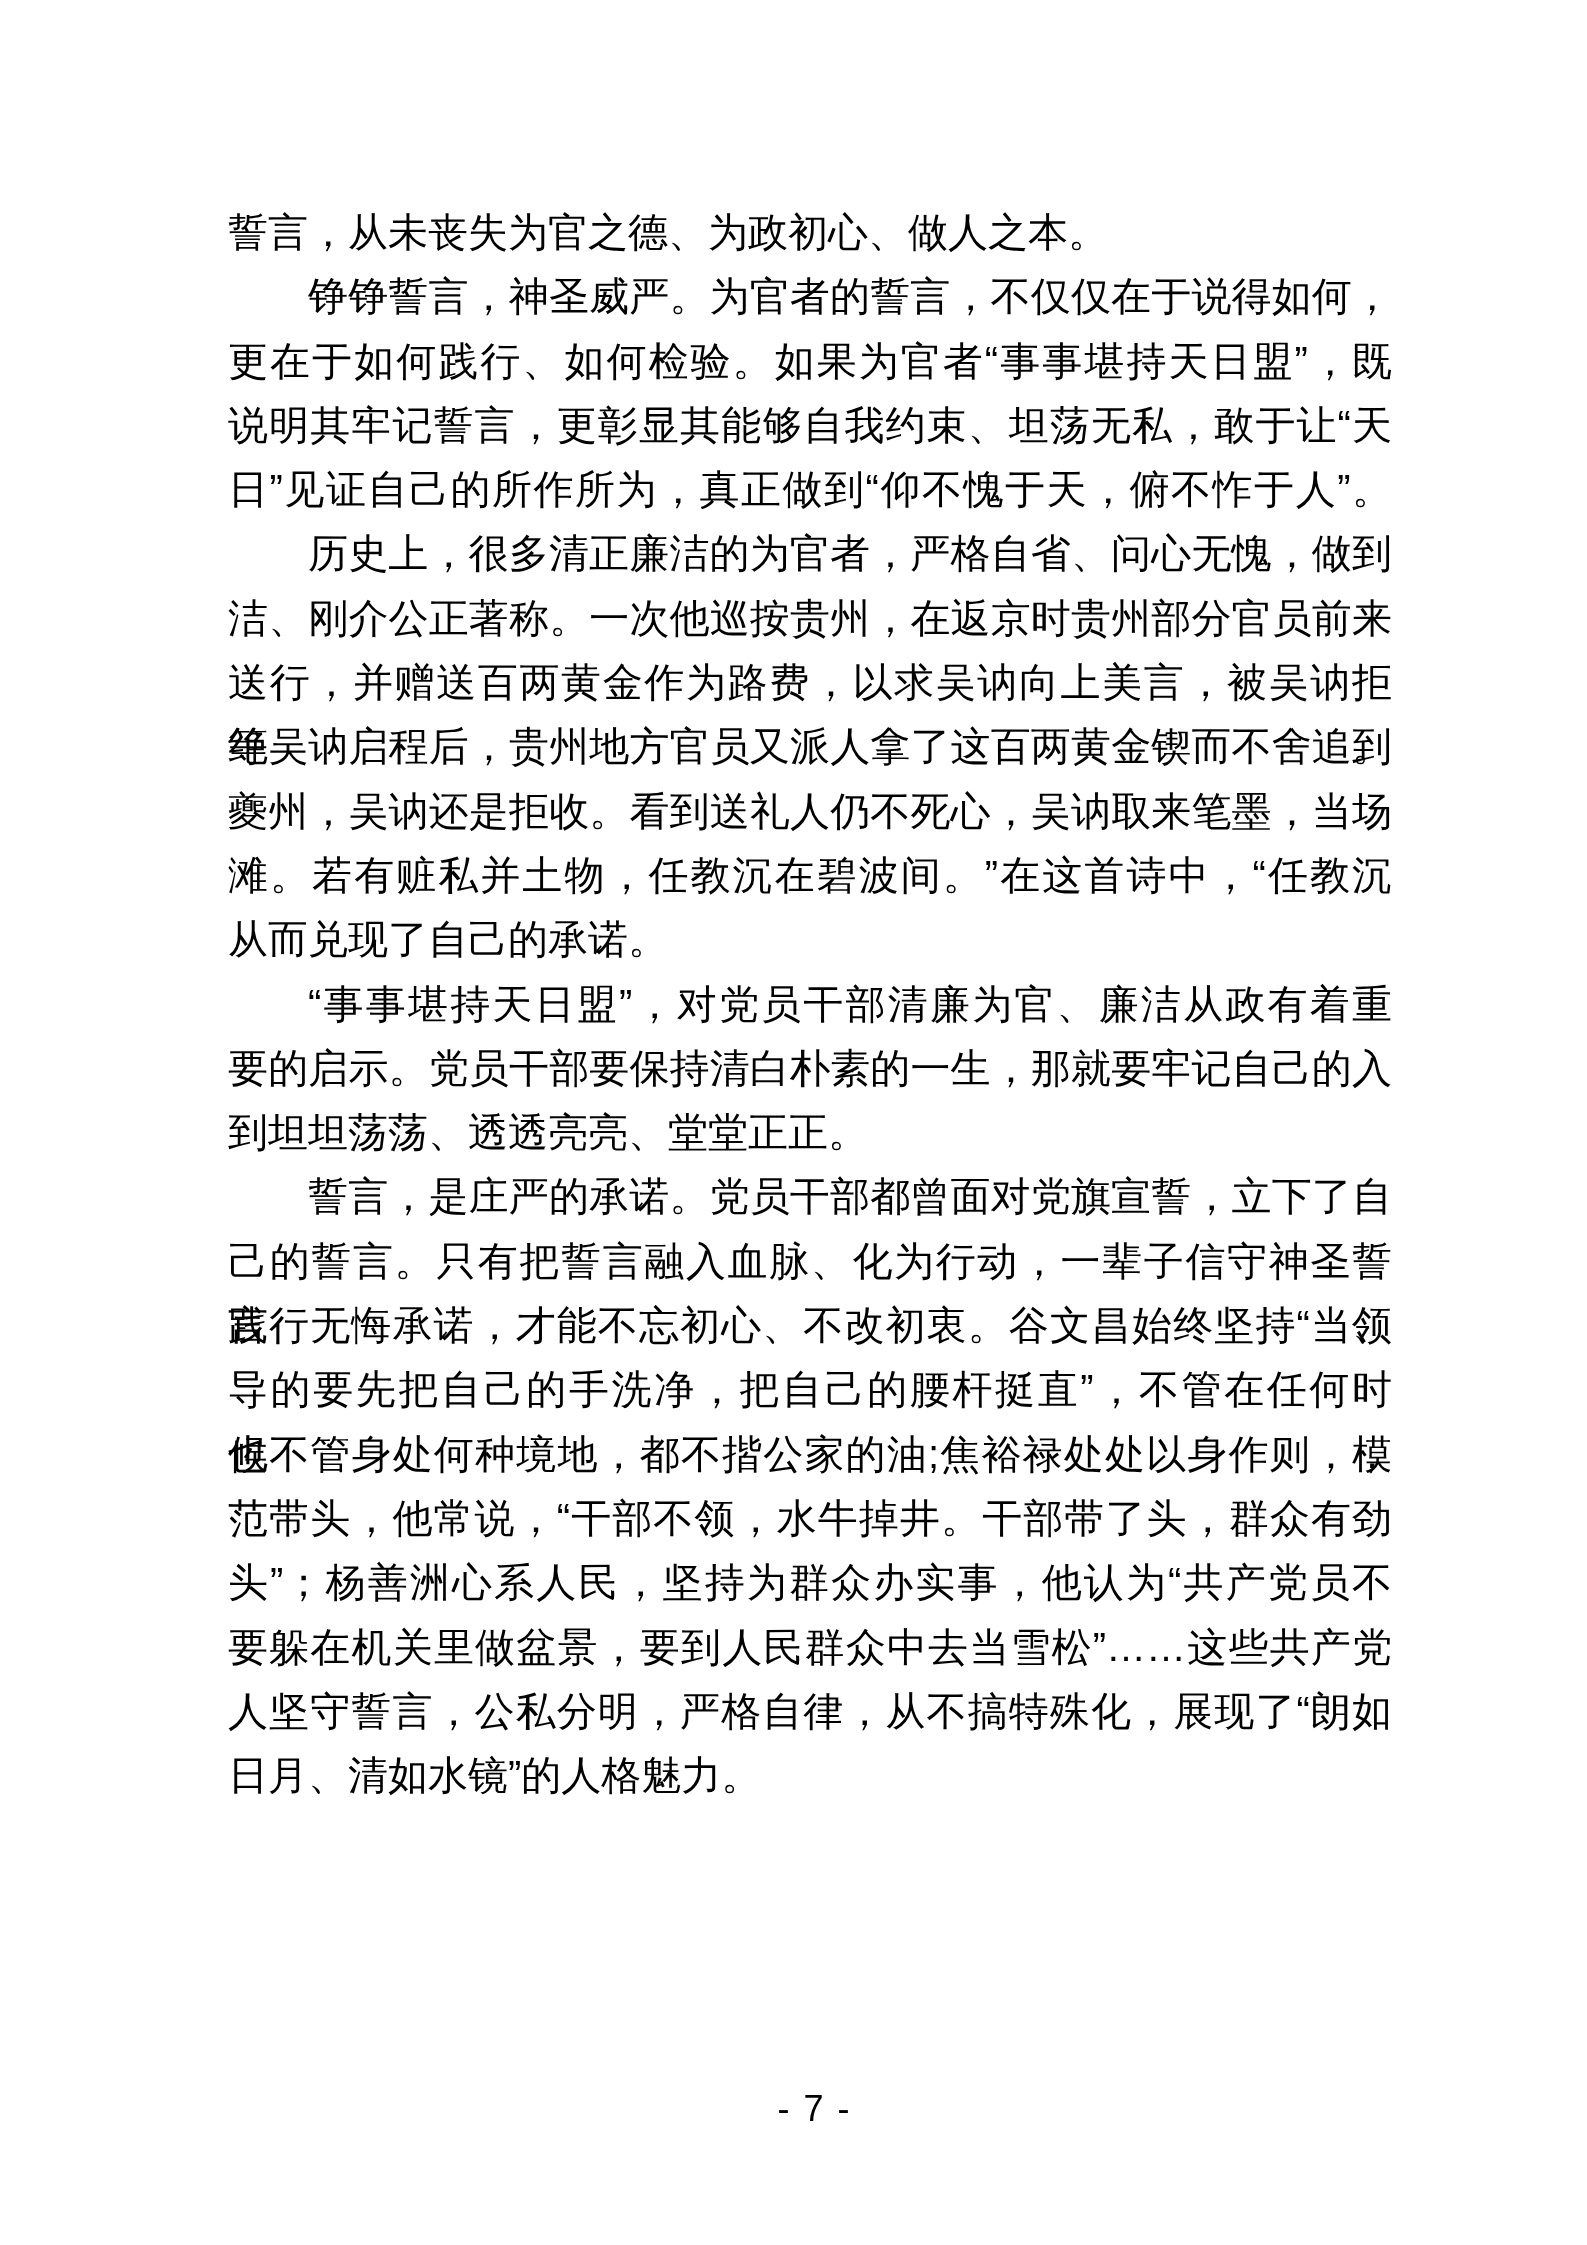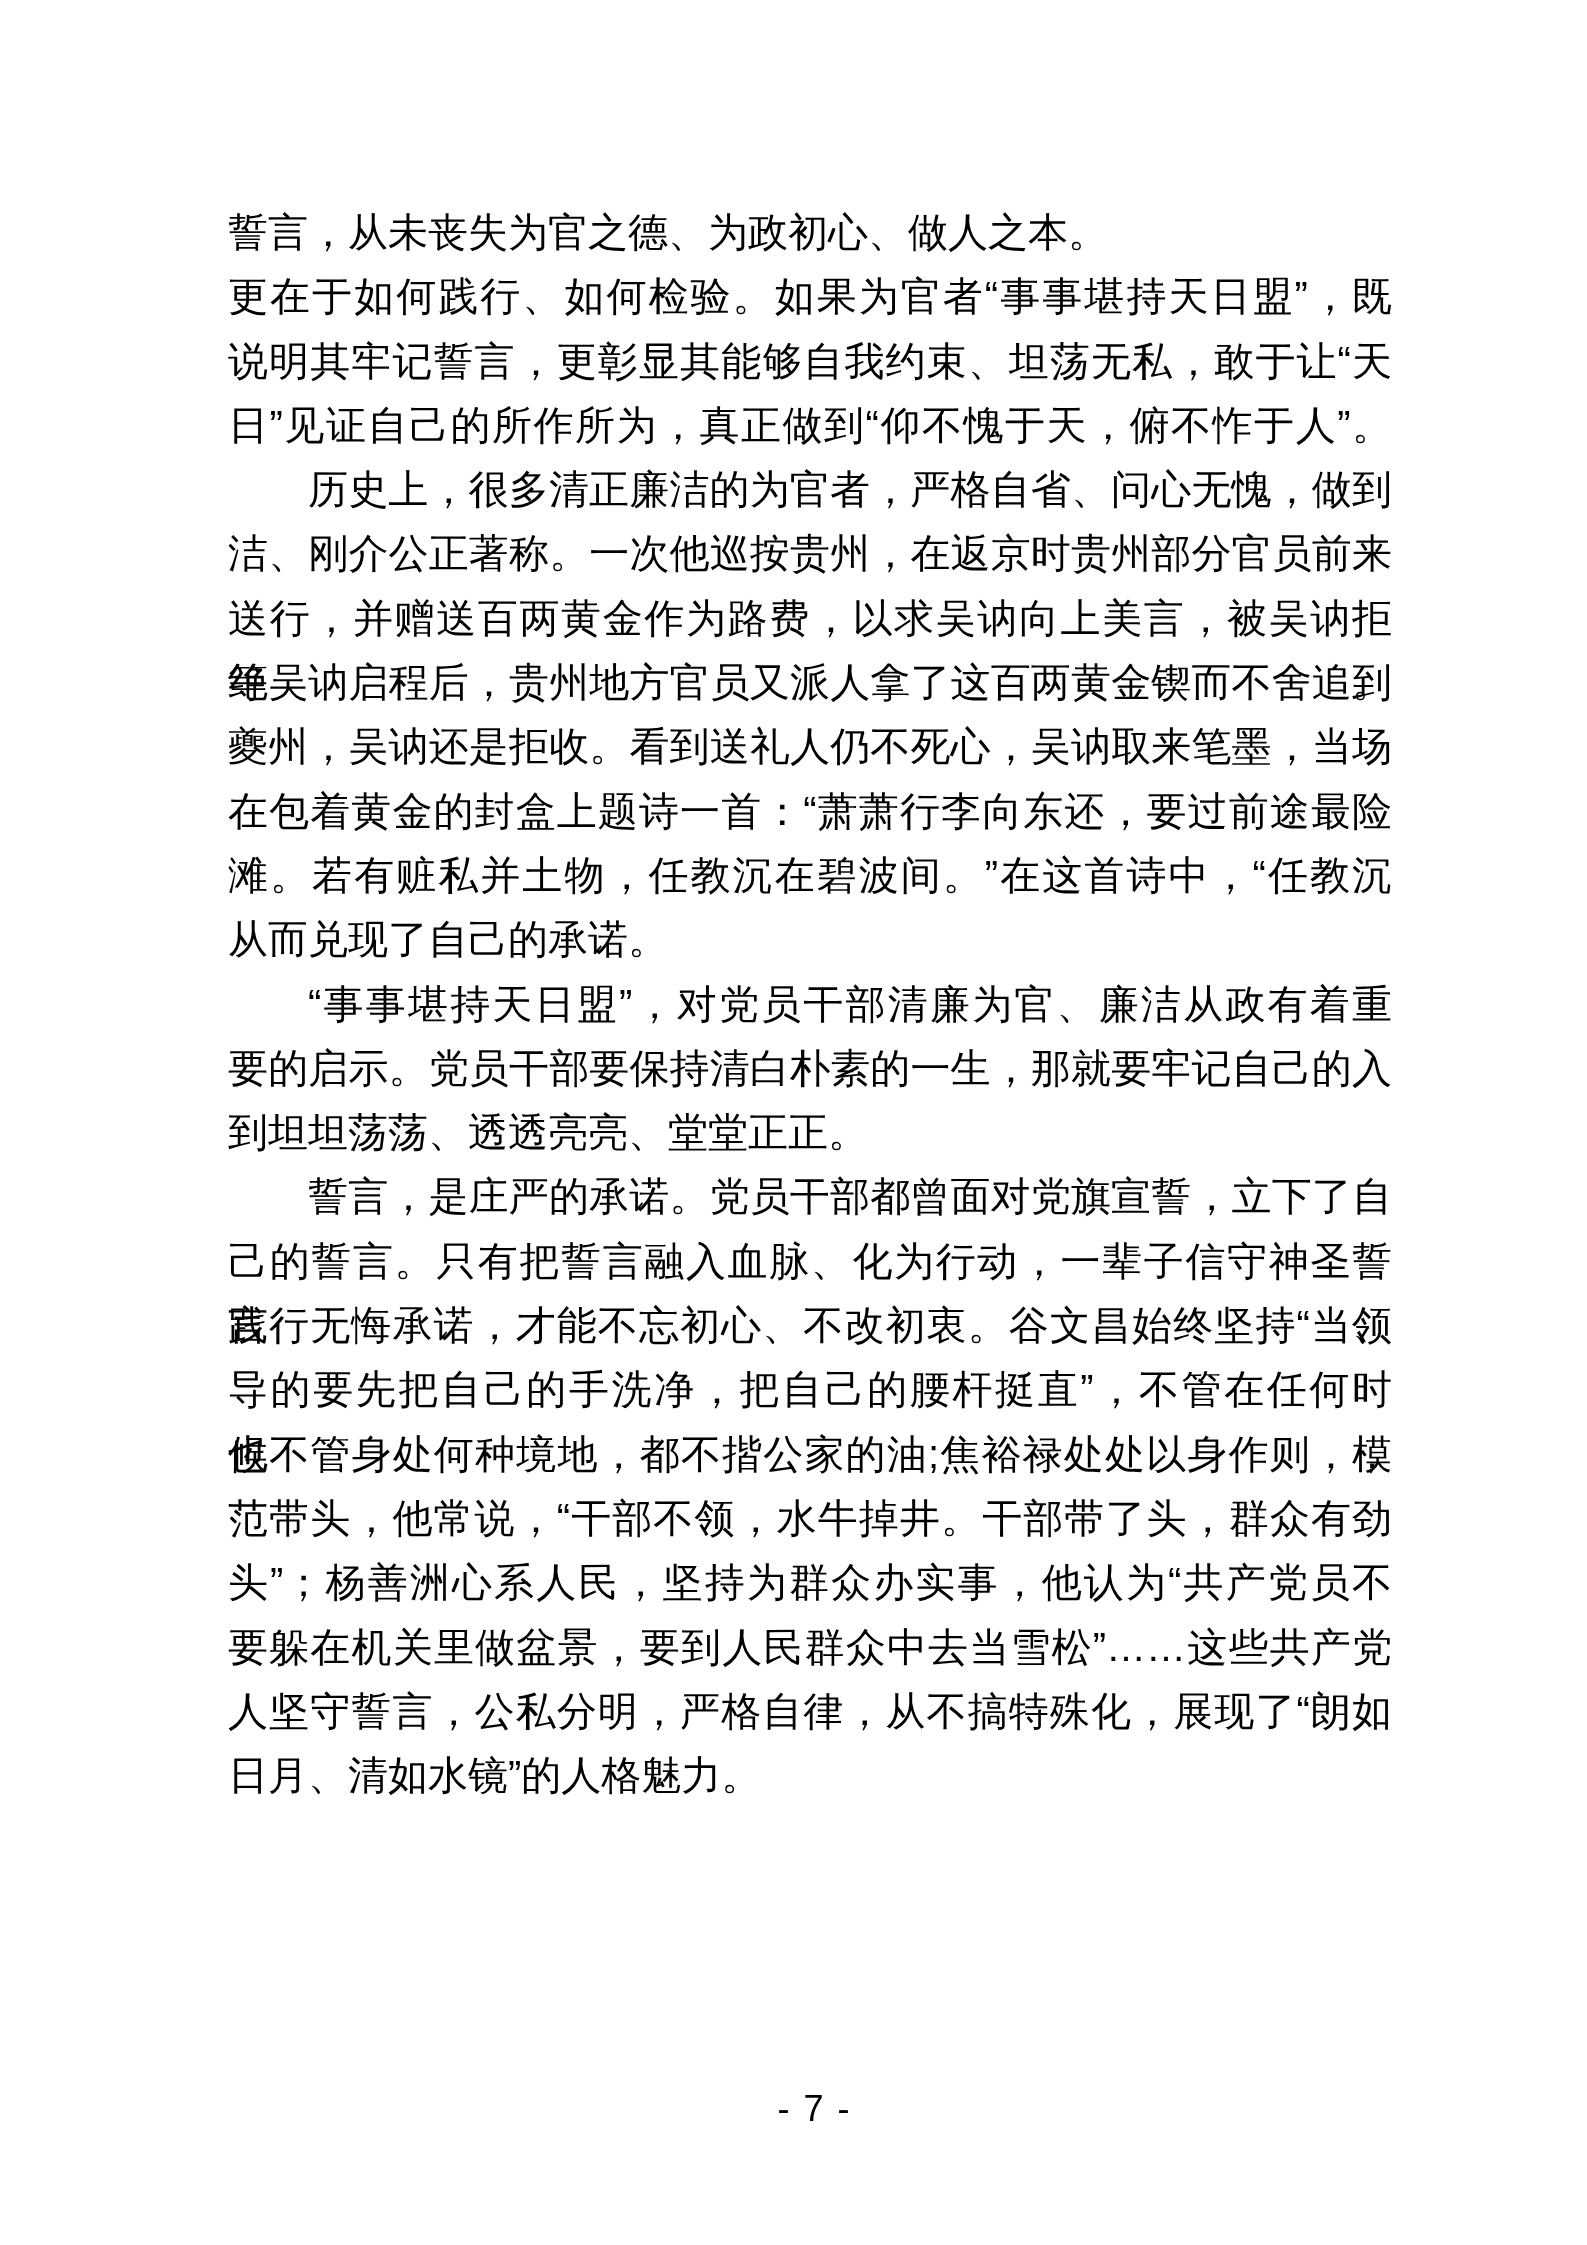--- a/index.html
+++ b/index.html
@@ -49,29 +49,29 @@
     letter-spacing: 2px;
   }
 </style>
 </head>
 <body>
 
 <div class="page">
   <div class="text-block">
 
   <div class="line">誓言，从未丧失为官之德、为政初心、做人之本。</div>
+      <div class="line indent fill">铮铮誓言，神圣威严。为官者的誓言，不仅仅在于说得如何，</div>
       <div class="line fill">更在于如何践行、如何检验。如果为官者“事事堪持天日盟”，既</div>
       <div class="line fill">说明其牢记誓言，更彰显其能够自我约束、坦荡无私，敢于让“天</div>
       <div class="line fill">日”见证自己的所作所为，真正做到“仰不愧于天，俯不怍于人”。</div>
       <div class="line indent fill">历史上，很多清正廉洁的为官者，严格自省、问心无愧，做到</div>
       <div class="line fill">洁、刚介公正著称。一次他巡按贵州，在返京时贵州部分官员前来</div>
       <div class="line fill">送行，并赠送百两黄金作为路费，以求吴讷向上美言，被吴讷拒绝。</div>
       <div class="line fill">等吴讷启程后，贵州地方官员又派人拿了这百两黄金锲而不舍追到</div>
       <div class="line fill">夔州，吴讷还是拒收。看到送礼人仍不死心，吴讷取来笔墨，当场</div>
-      <div class="line fill">在包着黄金的封盒上题诗一首：“萧萧行李向东还，要过前途最险</div>
       <div class="line fill">滩。若有赃私并土物，任教沉在碧波间。”在这首诗中，“任教沉</div>
       <div class="line">从而兑现了自己的承诺。</div>
       <div class="line indent fill">“事事堪持天日盟”，对党员干部清廉为官、廉洁从政有着重</div>
       <div class="line fill">要的启示。党员干部要保持清白朴素的一生，那就要牢记自己的入</div>
       <div class="line">到坦坦荡荡、透透亮亮、堂堂正正。</div>
       <div class="line indent fill">誓言，是庄严的承诺。党员干部都曾面对党旗宣誓，立下了自</div>
       <div class="line fill">己的誓言。只有把誓言融入血脉、化为行动，一辈子信守神圣誓言、</div>
       <div class="line fill">践行无悔承诺，才能不忘初心、不改初衷。谷文昌始终坚持“当领</div>
       <div class="line fill">导的要先把自己的手洗净，把自己的腰杆挺直”，不管在任何时候，</div>
       <div class="line fill">也不管身处何种境地，都不揩公家的油;焦裕禄处处以身作则，模</div>

